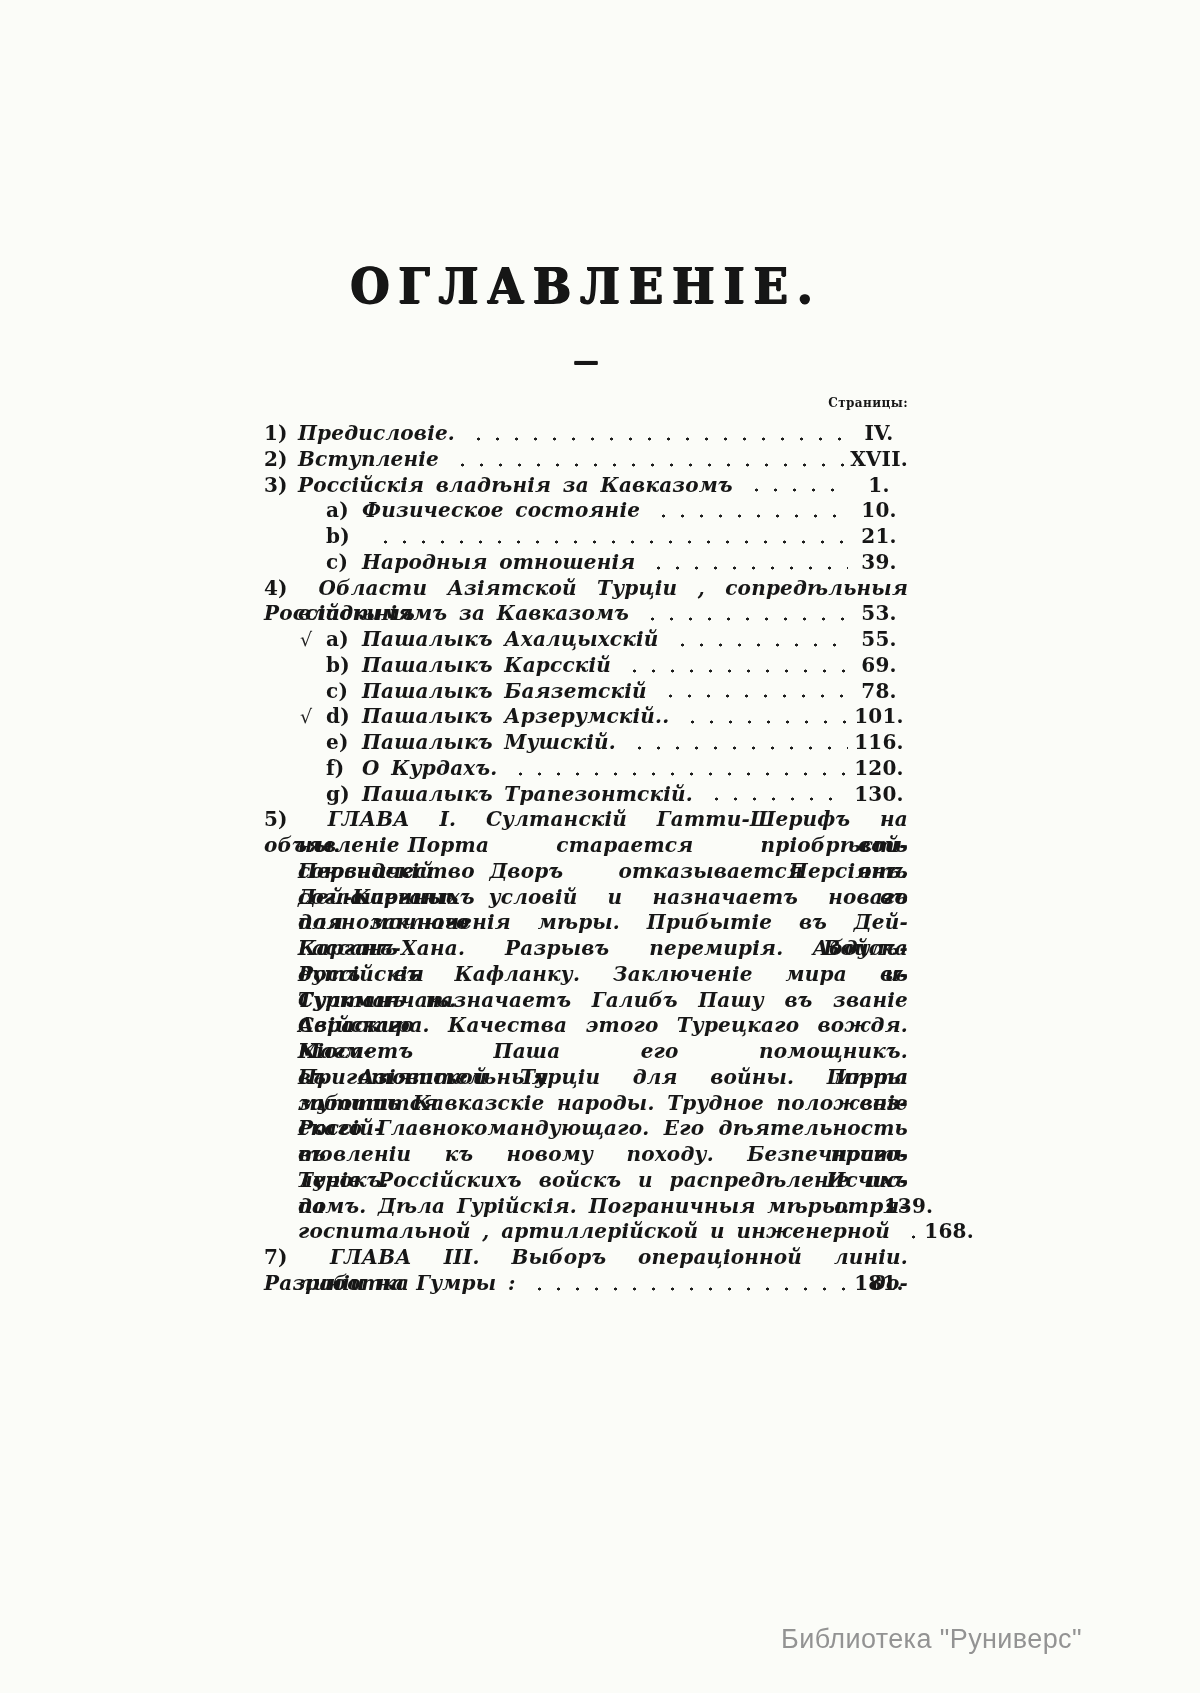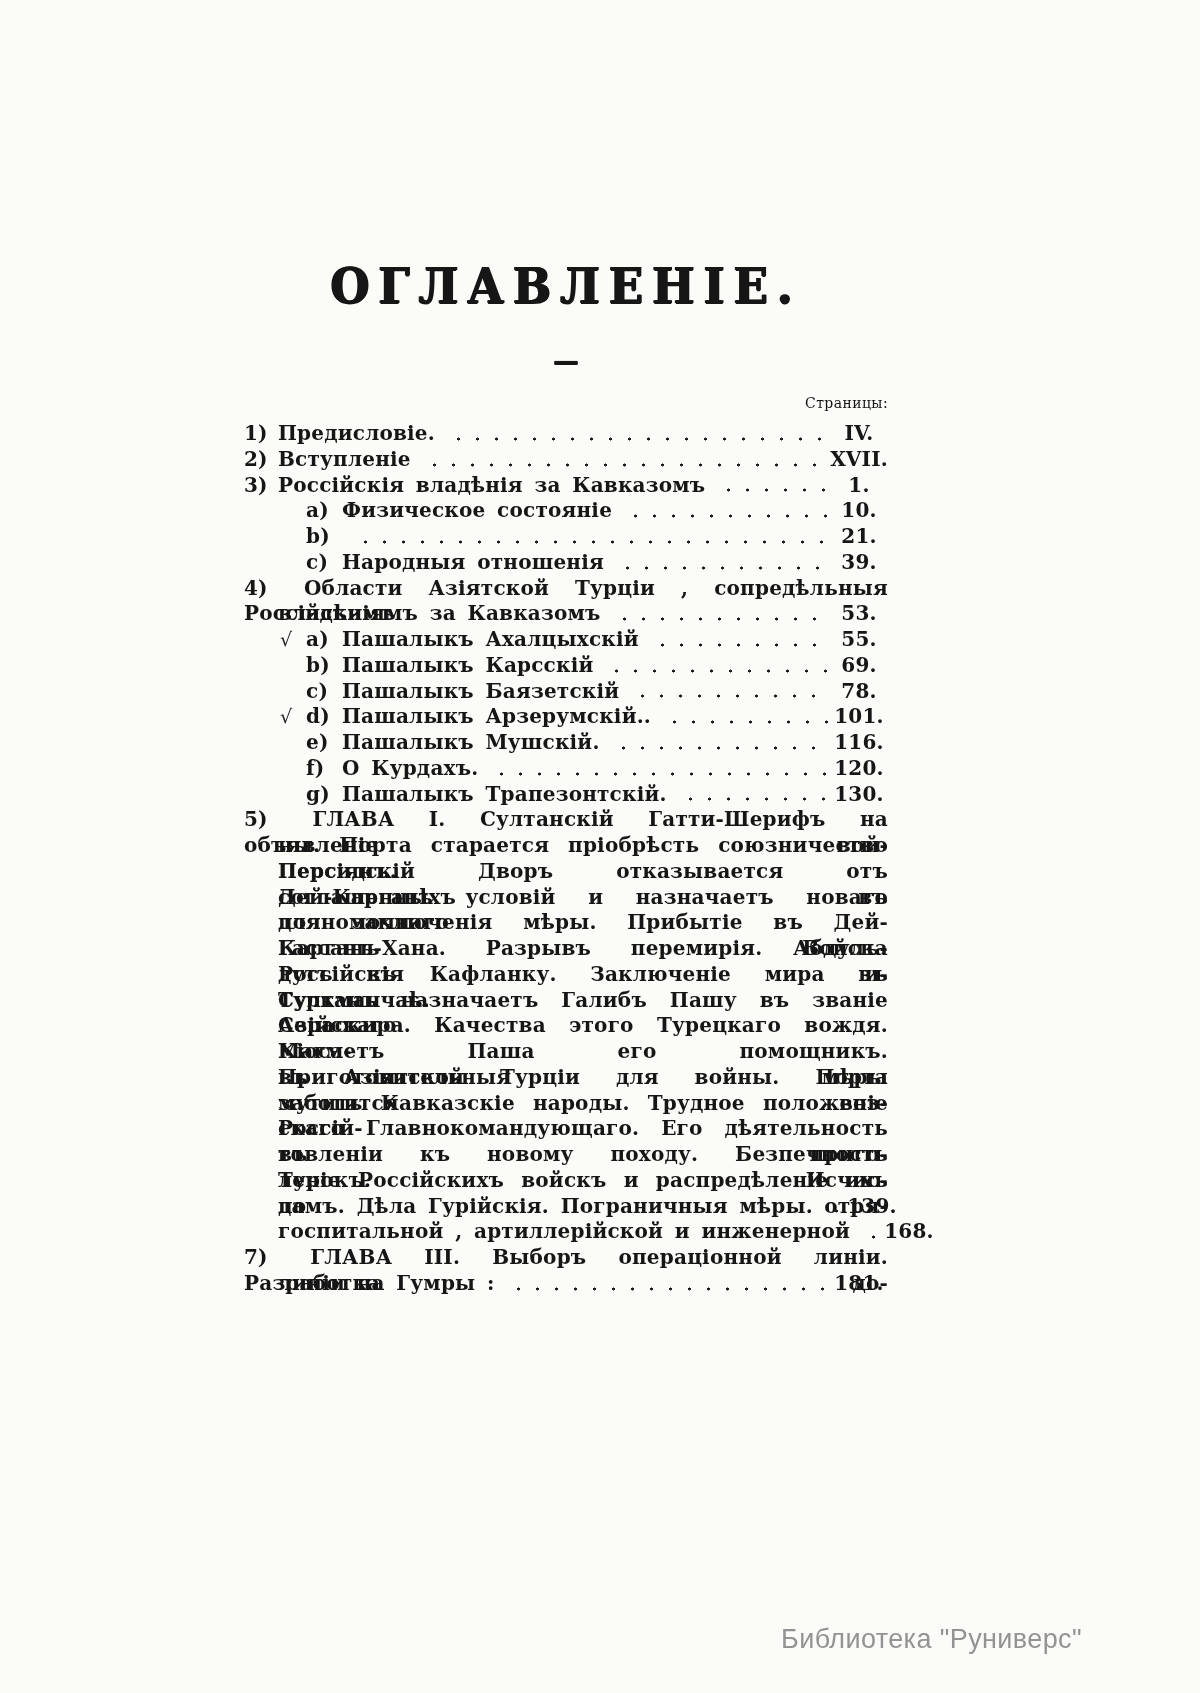--- a/index.html
+++ b/index.html
@@ -4,42 +4,42 @@
 <style>
   html,body{margin:0;padding:0;}
   body{
     width:1200px;height:1693px;position:relative;
     background:#fbfcf8;
     font-family:"DejaVu Serif", serif;
     color:#161616;
     overflow:hidden;
   }
   .content{
-    position:absolute;left:244px;top:0;width:644px;
+    position:absolute;left:264px;top:0;width:644px;
   }
   .title{
     margin-top:260px;
     text-align:center;
     font-size:45px;font-weight:700;
     letter-spacing:9px;
     transform:scaleY(1.08);
     text-shadow:0.9px 0 0 currentColor,-0.9px 0 0 currentColor,0 0.5px 0 currentColor;
     white-space:nowrap;
   }
   .divider{
     margin-top:34px;
     text-align:center;
     font-size:26px;font-weight:700;
     text-shadow:0 1px 0 currentColor;
     line-height:26px;
   }
   .pages-header{
     margin-top:22px;
     text-align:right;
-    font-size:14px;font-weight:400;
+    font-size:12px;font-weight:700;
     letter-spacing:0.4px;
     line-height:16px;
   }
   .rows{margin-top:10px;}
   .row{
     position:relative;
     display:flex;align-items:baseline;
     height:25.75px;line-height:25.75px;
     font-size:20px;font-weight:700;
     letter-spacing:0.2px;word-spacing:4.5px;
@@ -52,21 +52,21 @@
   }
   .row .label{display:inline-block;width:34px;flex:0 0 34px;}
   .row.sub{padding-left:62px;}
   .row.sub .label{width:36px;flex:0 0 36px;}
   .row.cont{padding-left:34px;}
   .row .check{
     position:absolute;left:36px;top:0;
     font-size:19px;font-weight:400;color:#222;
     letter-spacing:0;
   }
-  .row .text{flex:0 0 auto;}
+  .row .text{flex:0 0 auto;font-style:italic;}
   .leader{
     flex:1 1 auto;
     align-self:flex-end;
     height:8px;
     margin:0 2px 4px 10px;
     background-image:radial-gradient(circle, #1c1c1c 1.35px, transparent 1.7px);
     background-size:19px 8px;
     background-repeat:repeat-x;
     background-position:4px center;
     min-width:18px;

